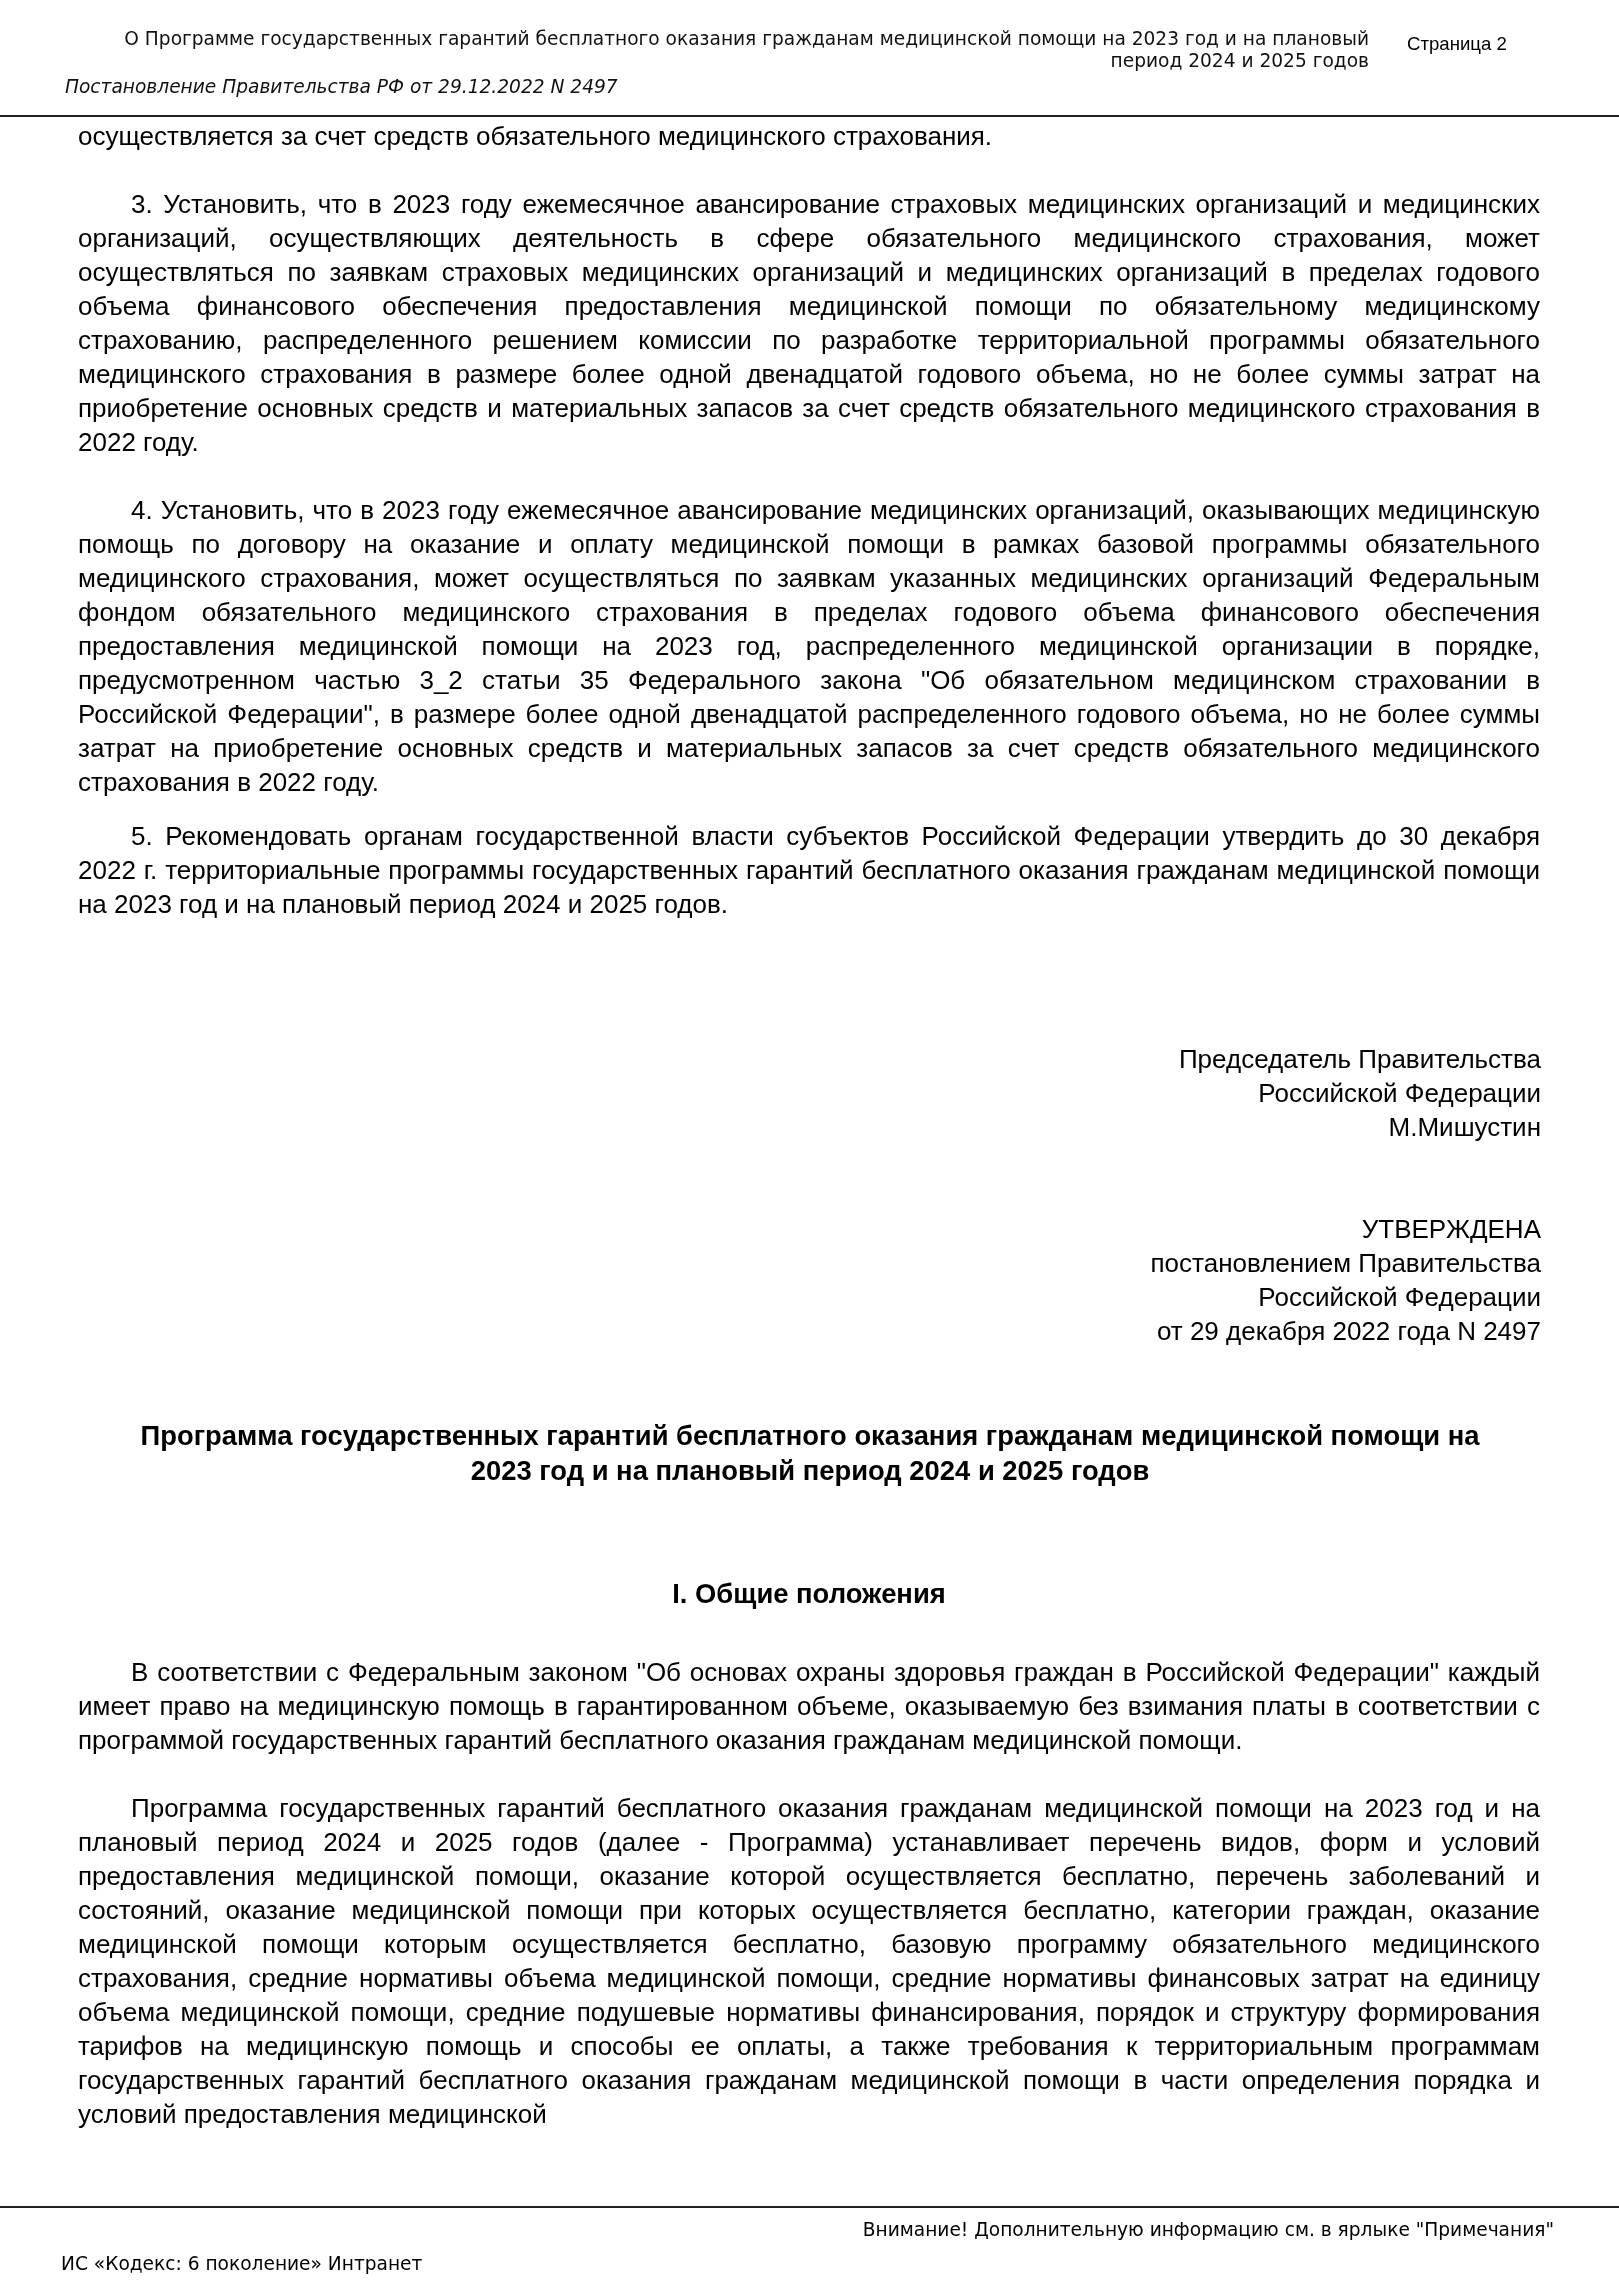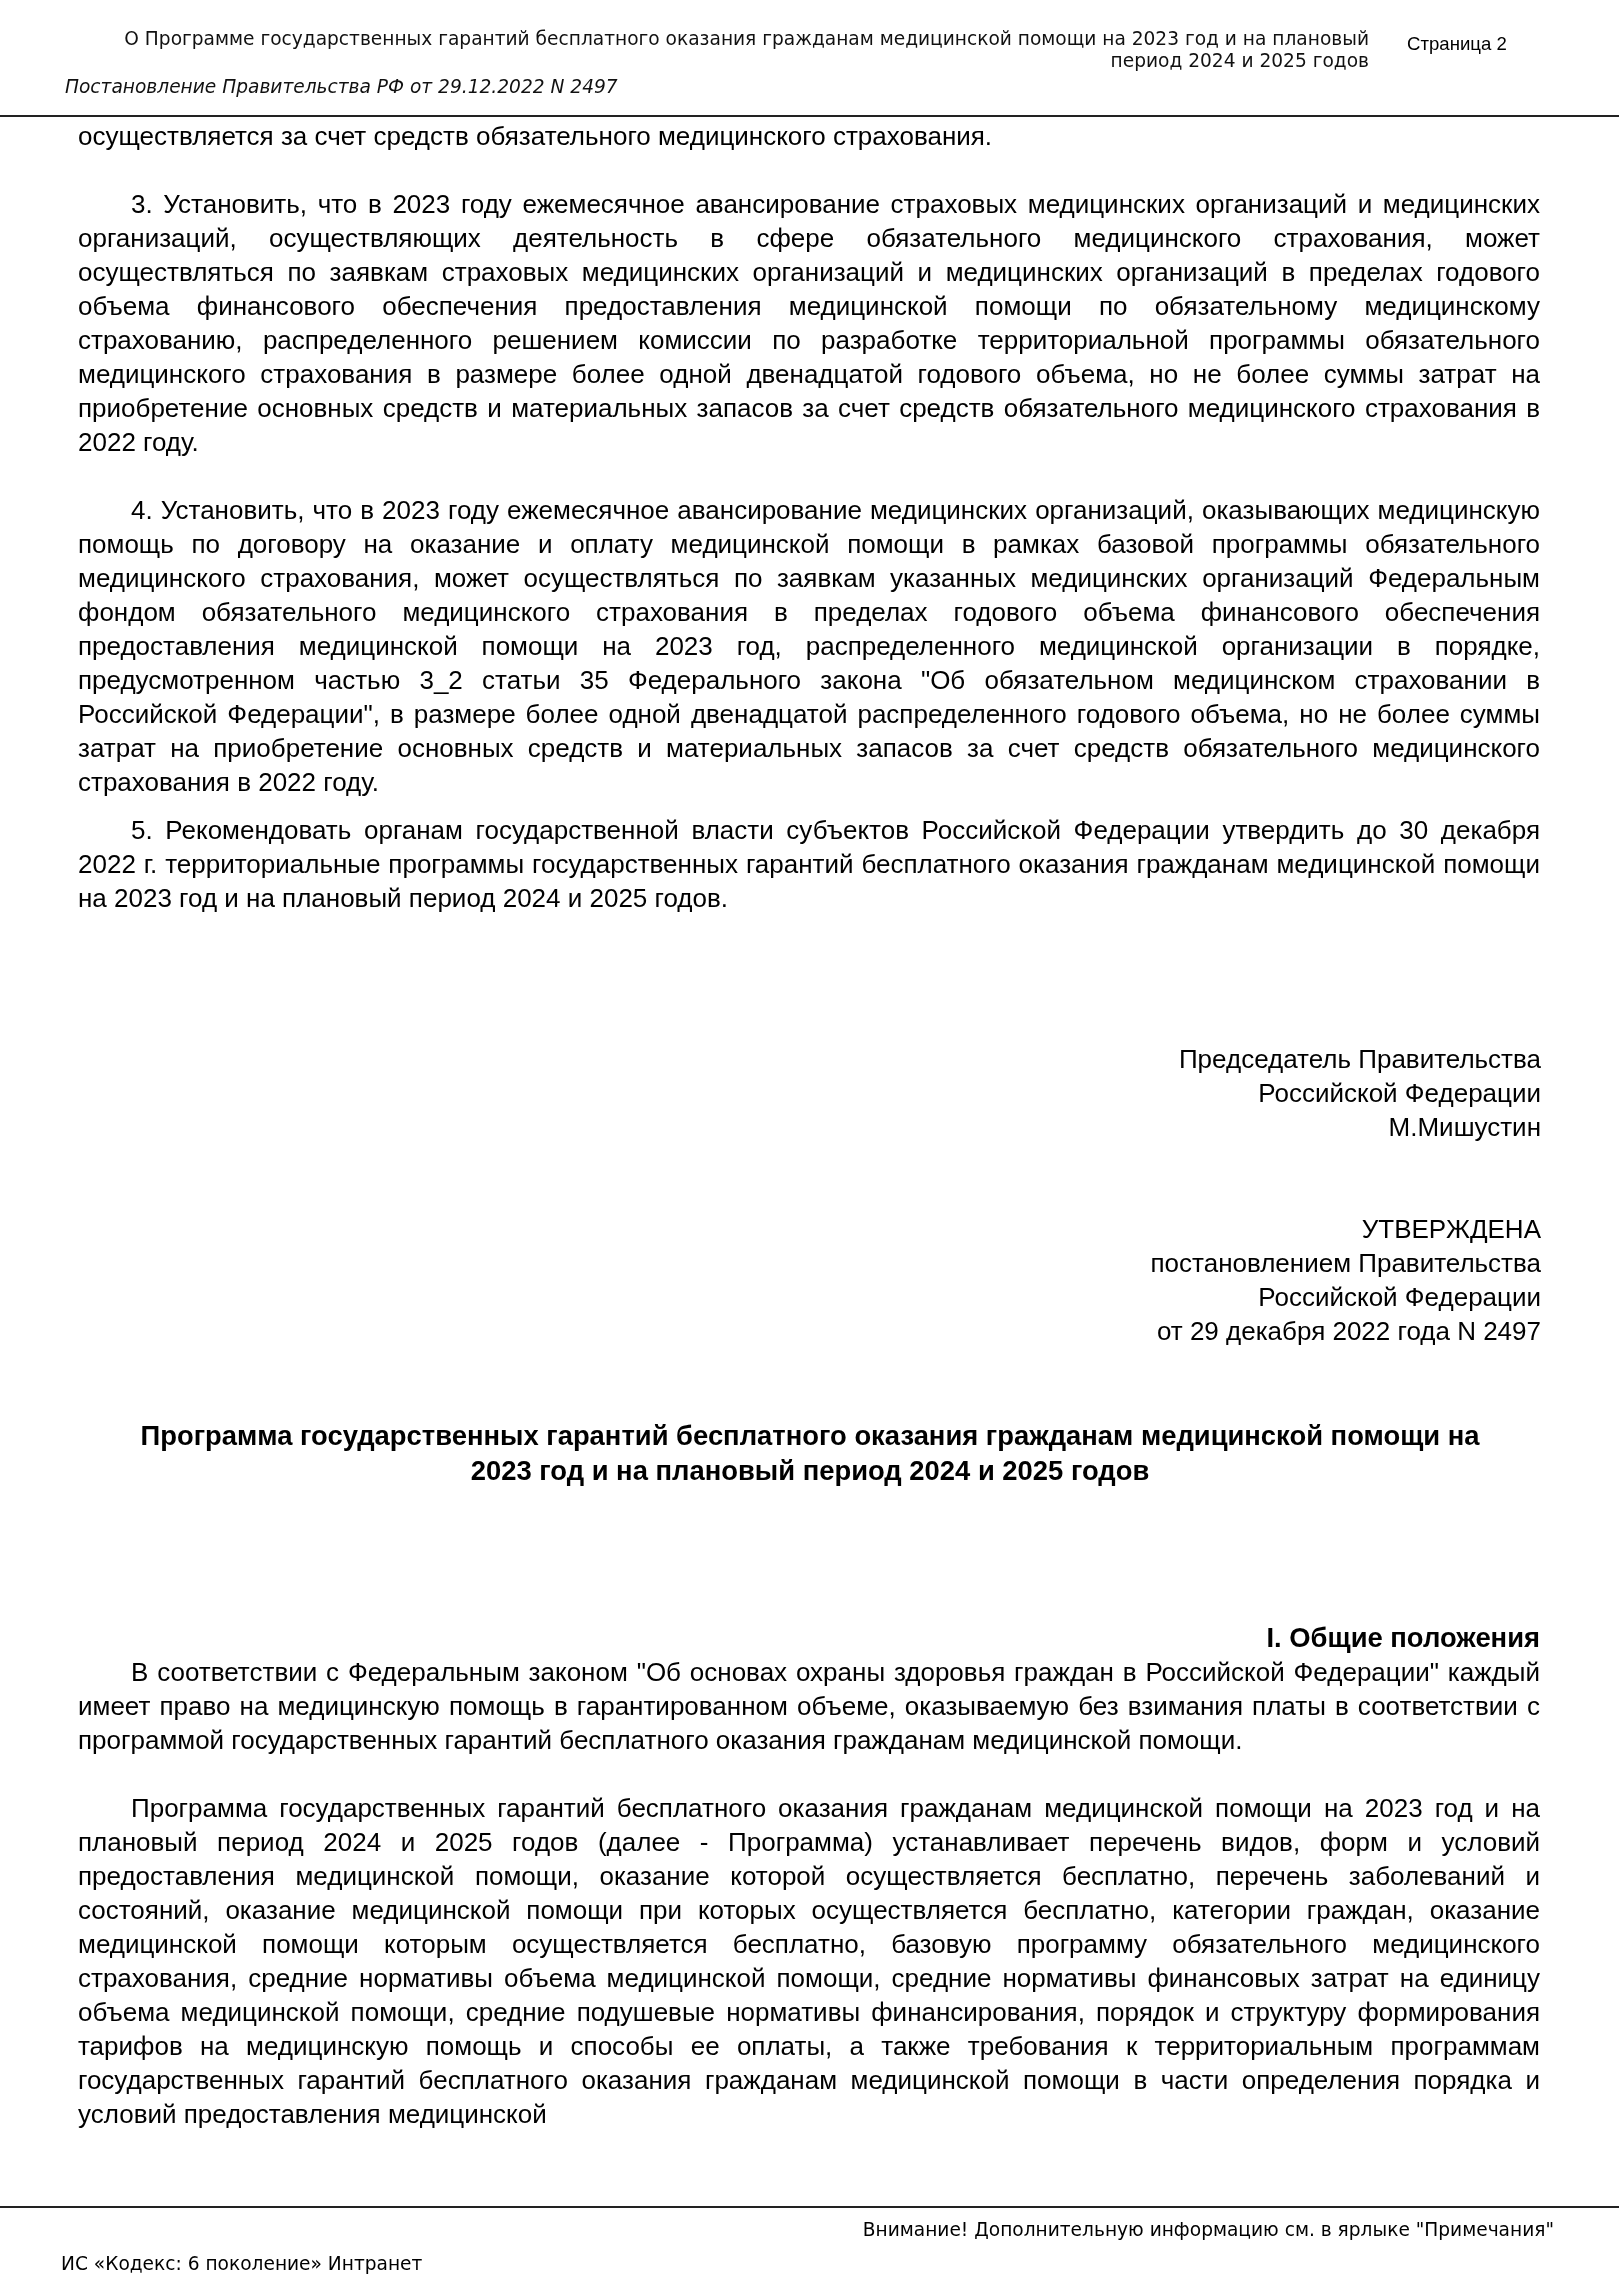--- a/index.html
+++ b/index.html
@@ -8,37 +8,37 @@
   .hdr-title { top: 28px; width: 1304px; text-align: right; }
   .hdr-sub { top: 76px; font-style: italic; }
   .hdr-page { position: absolute; left: 1407px; top: 33px; font-family: Liberation Sans, sans-serif; font-size: 18.6px; line-height: 21.6px; }
   .rule { position: absolute; left: 0; width: 1619px; height: 2px; background: #222; }
   .body-text { position: absolute; left: 78px; width: 1462px; font-family: "Liberation Sans", sans-serif; font-size: 26px; line-height: 34px; text-align: justify; color: #000; }
   .body-text p { margin: 0; text-indent: 53px; text-align: justify; }
   .cont { text-indent: 0 !important; }
   .right-block { position: absolute; right: 78px; font-family: "Liberation Sans", sans-serif; font-size: 26px; line-height: 34px; text-align: right; }
   .right-block div { white-space: nowrap; }
   .doc-title { position: absolute; left: 118px; width: 1384px; top: 1418px; font-family: "Liberation Sans", sans-serif; font-weight: bold; font-size: 27.4px; line-height: 35px; text-align: center; }
-  .section-title { position: absolute; left: 78px; width: 1462px; top: 1620px; font-family: "Liberation Sans", sans-serif; font-weight: bold; font-size: 27.4px; line-height: 35px; text-align: right; }
+  .section-title { position: absolute; left: 78px; width: 1462px; top: 1576px; font-family: "Liberation Sans", sans-serif; font-weight: bold; font-size: 27.4px; line-height: 35px; text-align: center; }
   .footer-note { position: absolute; right: 65px; top: 2219px; font-family: "DejaVu Sans", sans-serif; font-size: 18.6px; line-height: 21.6px; white-space: nowrap; text-align: right; }
   .footer-brand { position: absolute; left: 61px; top: 2253px; font-family: "DejaVu Sans", sans-serif; font-size: 18.6px; line-height: 21.6px; white-space: nowrap; }
 </style>
 </head>
 <body>
 
 <div class="hdr hdr-title">О Программе государственных гарантий бесплатного оказания гражданам медицинской помощи на 2023 год и на плановый период 2024 и 2025 годов</div>
 <div class="hdr hdr-sub">Постановление Правительства РФ от 29.12.2022 N 2497</div>
 <div class="hdr-page">Страница 2</div>
 <div class="rule" style="top:115px;"></div>
 
 <div class="body-text" style="top:119px;">
   <p class="cont">осуществляется за счет средств обязательного медицинского страхования.</p>
   <p style="margin-top:34px;">3. Установить, что в 2023 году ежемесячное авансирование страховых медицинских организаций и медицинских организаций, осуществляющих деятельность в сфере обязательного медицинского страхования, может осуществляться по заявкам страховых медицинских организаций и медицинских организаций в пределах годового объема финансового обеспечения предоставления медицинской помощи по обязательному медицинскому страхованию, распределенного решением комиссии по разработке территориальной программы обязательного медицинского страхования в размере более одной двенадцатой годового объема, но не более суммы затрат на приобретение основных средств и материальных запасов за счет средств обязательного медицинского страхования в 2022 году.</p>
   <p style="margin-top:34px;">4. Установить, что в 2023 году ежемесячное авансирование медицинских организаций, оказывающих медицинскую помощь по договору на оказание и оплату медицинской помощи в рамках базовой программы обязательного медицинского страхования, может осуществляться по заявкам указанных медицинских организаций Федеральным фондом обязательного медицинского страхования в пределах годового объема финансового обеспечения предоставления медицинской помощи на 2023 год, распределенного медицинской организации в порядке, предусмотренном частью 3_2 статьи 35 Федерального закона "Об обязательном медицинском страховании в Российской Федерации", в размере более одной двенадцатой распределенного годового объема, но не более суммы затрат на приобретение основных средств и материальных запасов за счет средств обязательного медицинского страхования в 2022 году.</p>
-  <p style="margin-top:14px;">5. Рекомендовать органам государственной власти субъектов Российской Федерации утвердить до 30 декабря 2022 г. территориальные программы государственных гарантий бесплатного оказания гражданам медицинской помощи на 2023 год и на плановый период 2024 и 2025 годов.</p>
+  <p style="margin-top:20px;">5. Рекомендовать органам государственной власти субъектов Российской Федерации утвердить до 30 декабря 2022 г. территориальные программы государственных гарантий бесплатного оказания гражданам медицинской помощи на 2023 год и на плановый период 2024 и 2025 годов.</p>
 </div>
 
 <div class="right-block" style="top:1042px;">
   <div>Председатель Правительства</div>
   <div>Российской Федерации</div>
   <div>М.Мишустин</div>
 </div>
 
 <div class="right-block" style="top:1212px;">
   <div>УТВЕРЖДЕНА</div>

